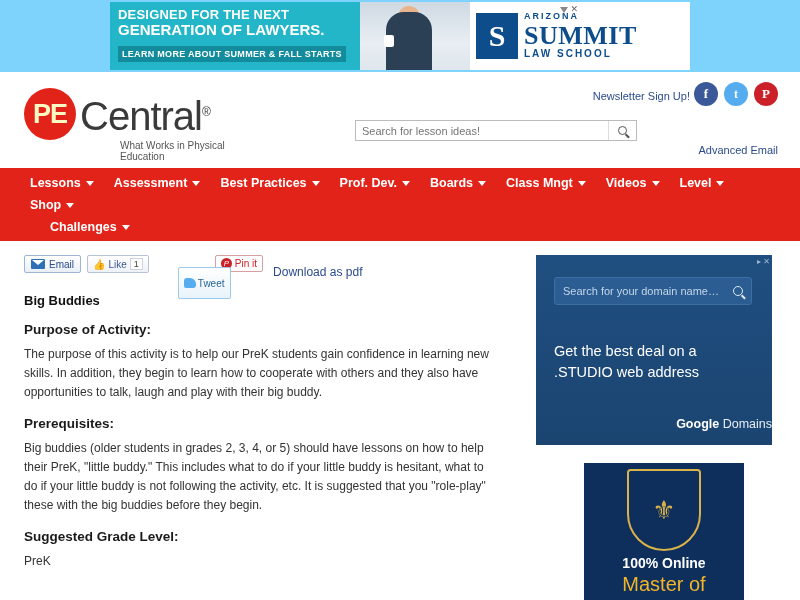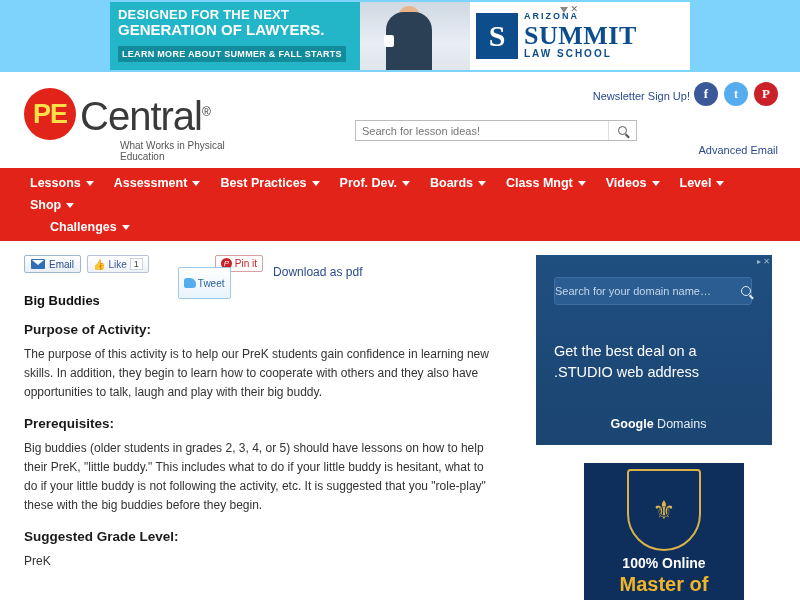--- a/index.html
+++ b/index.html
@@ -83,21 +83,21 @@
   
   .header { position: relative; width: 800px; height: 96px; background: #fff; }
   .logo { position: absolute; left: 24px; top: 12px; width: 230px; height: 62px; }
   .logo .pe-circle {
     position: absolute; left: 0; top: 4px;
     width: 52px; height: 52px; border-radius: 50%;
     background: #e2231a;
     display: flex; align-items: center; justify-content: center;
   }
   .logo .pe-circle span {
-    color: #fde047; font-weight: bold; font-size: 27px; letter-spacing: -1px;
+    color: #fef9c3; font-weight: bold; font-size: 27px; letter-spacing: -1px;
     font-family: "Liberation Sans", sans-serif;
   }
   .logo .central {
     position: absolute; left: 56px; top: 10px;
     font-size: 40px; color: #3a3a3a; font-weight: normal;
     letter-spacing: -1px;
     font-family: "Liberation Sans", sans-serif;
   }
   .logo .reg { font-size: 12px; vertical-align: super; }
   .logo .tagline {
@@ -221,35 +221,35 @@
   .ad-col { position: absolute; left: 536px; top: 14px; width: 240px; }
   .domain-ad {
     position: relative; width: 236px; height: 190px;
     background: #1b4a7a;
     background: linear-gradient(180deg,#1f4f80 0%,#1b4471 100%);
     color: #fff; padding: 22px 18px 0 18px;
   }
   .domain-ad .searchfield {
     width: 198px; height: 28px; background: #2b5d92;
     border: 1px solid #3e6fa3; border-radius: 3px;
-    display: flex; align-items: center; padding: 0 0;
+    display: flex; align-items: center; padding: 0 8px;
     font-size: 11px; color: #c3d6e8;
   }
   .domain-ad .searchfield .mag2 {
     margin-left: auto; width: 10px; height: 10px;
     border: 1.6px solid #dfeaf4; border-radius: 50%; position: relative;
   }
   .domain-ad .searchfield .mag2::after { content:""; position:absolute; right:-4px;bottom:-3px;width:5px;height:1.6px;background:#dfeaf4;transform:rotate(45deg);}
   .domain-ad .hl {
     text-align: left; font-size: 14.5px; line-height: 21px;
     margin-top: 36px; color: #fff;
   }
   .domain-ad .brand {
     position: absolute; left: 0; right: 0; bottom: 14px;
-    text-align: center; font-size: 12.5px; color: #e6eef6; margin-left: 9px;
+    text-align: right; font-size: 12.5px; color: #e6eef6; margin-left: 9px;
   }
   .domain-ad .brand .g { color: #fff; font-weight: bold; }
   .adchoice2 { position: absolute; right: 2px; top: 2px; font-size: 8px; color: #9fb8d0; }
 
   .college-ad {
     position: relative; margin-top: 18px;
     width: 160px; height: 140px; margin-left: 48px;
     background: #0e2e5c; overflow: hidden;
   }
   .college-ad .crest {
@@ -260,21 +260,21 @@
     border-radius: 4px 4px 40px 40px;
     display: flex; align-items: center; justify-content: center;
     color: #d9b34a; font-size: 26px;
   }
   .college-ad .l1 {
     position: absolute; left: 0; right: 0; top: 92px;
     text-align: center; color: #fff; font-size: 14px; font-weight: bold;
   }
   .college-ad .l2 {
     position: absolute; left: 0; right: 0; top: 110px;
-    text-align: center; color: #f0b429; font-size: 20px; font-weight: bold;
+    text-align: center; color: #f0b429; font-size: 20px; font-weight: normal;
   }
 </style>
 </head>
 <body>
 
 <div id="page">
 
   <div class="top-ad">
     <div class="top-ad-inner">
       <div class="ad-left">

